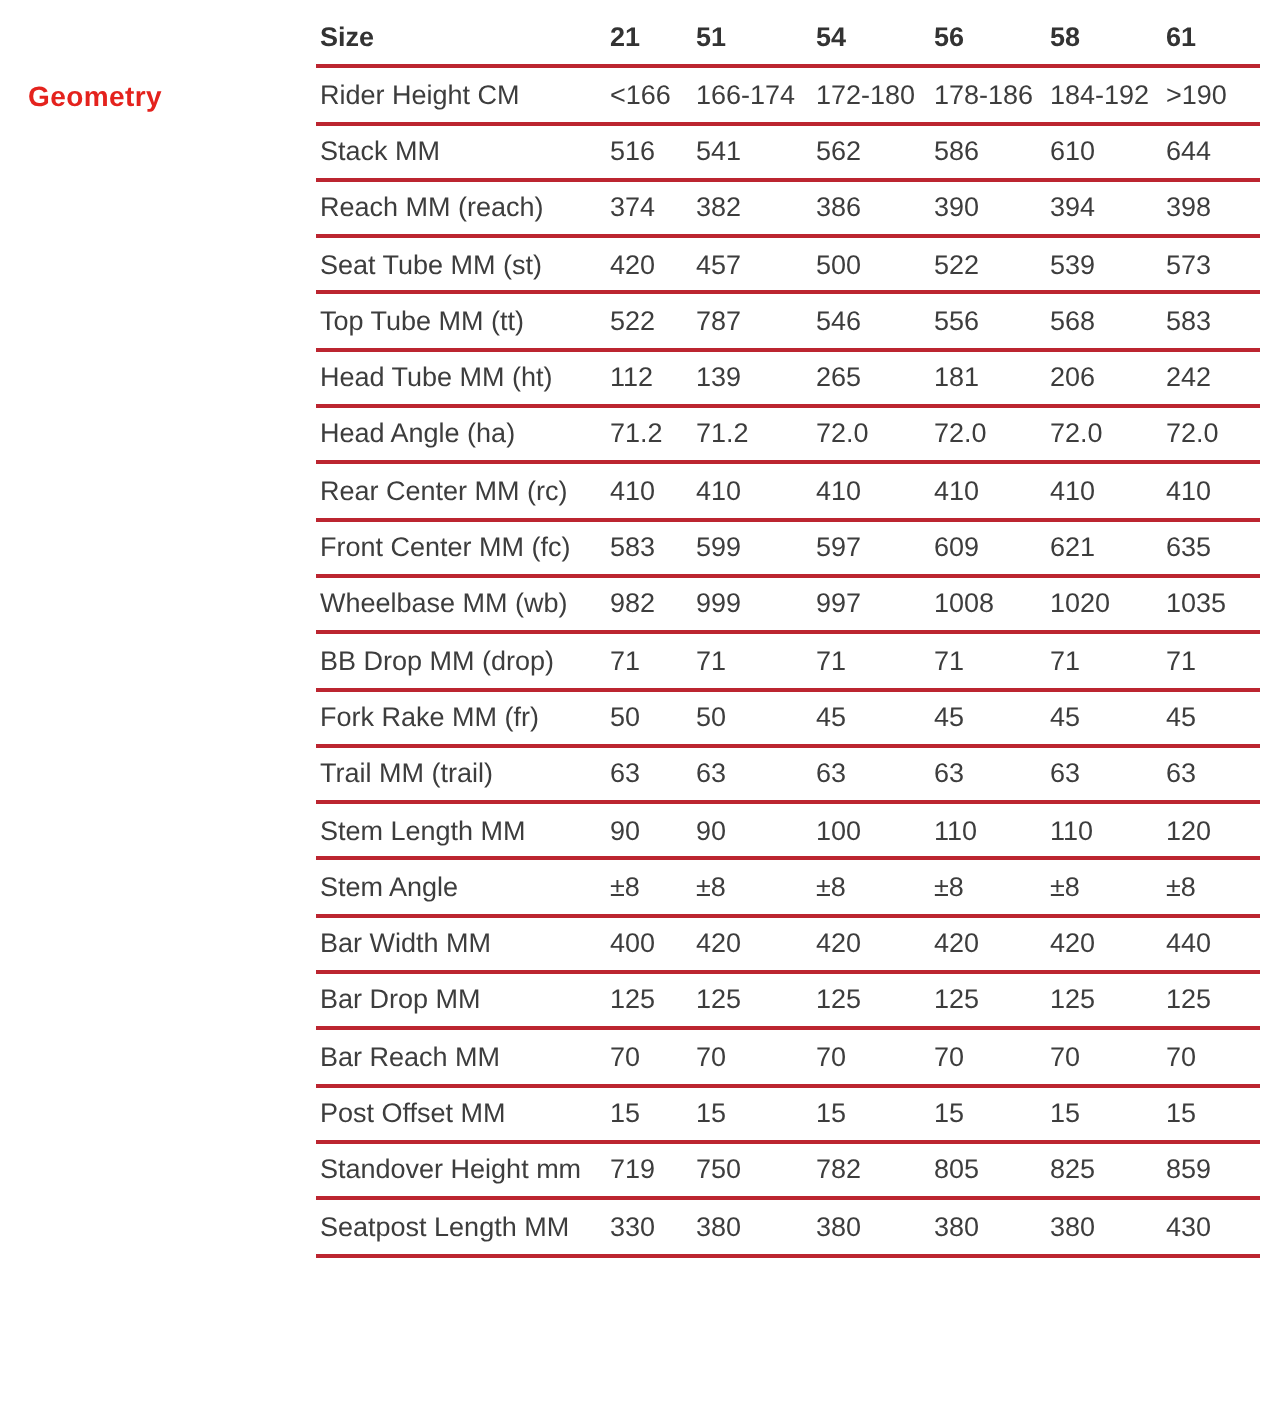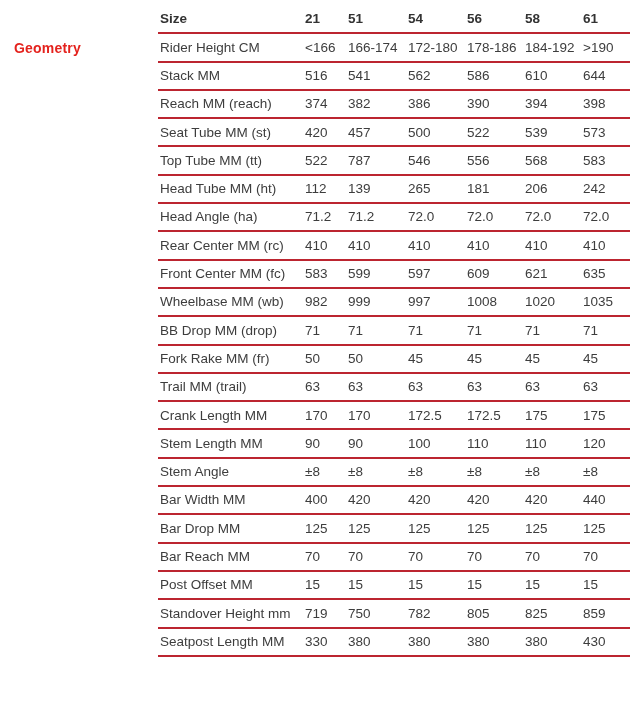--- a/index.html
+++ b/index.html
@@ -190,29 +190,20 @@
       <tr>
         <td style="border-bottom: 2px solid rgb(188, 37, 48);">Trail MM (trail)</td>
         <td style="border-bottom: 2px solid rgb(188, 37, 48);">63</td>
         <td style="border-bottom: 2px solid rgb(188, 37, 48);">63</td>
         <td style="border-bottom: 2px solid rgb(188, 37, 48);">63</td>
         <td style="border-bottom: 2px solid rgb(188, 37, 48);">63</td>
         <td style="border-bottom: 2px solid rgb(188, 37, 48);">63</td>
         <td style="border-bottom: 2px solid rgb(188, 37, 48);">63</td>
       </tr>
       <tr>
-        <td style="border-bottom: 2px solid rgb(188, 37, 48);">Crank Length MM</td>
-        <td style="border-bottom: 2px solid rgb(188, 37, 48);">170</td>
-        <td style="border-bottom: 2px solid rgb(188, 37, 48);">170</td>
-        <td style="border-bottom: 2px solid rgb(188, 37, 48);">172.5</td>
-        <td style="border-bottom: 2px solid rgb(188, 37, 48);">172.5</td>
-        <td style="border-bottom: 2px solid rgb(188, 37, 48);">175</td>
-        <td style="border-bottom: 2px solid rgb(188, 37, 48);">175</td>
-      </tr>
-      <tr>
         <td style="border-bottom: 2px solid rgb(188, 37, 48);">Stem Length MM</td>
         <td style="border-bottom: 2px solid rgb(188, 37, 48);">90</td>
         <td style="border-bottom: 2px solid rgb(188, 37, 48);">90</td>
         <td style="border-bottom: 2px solid rgb(188, 37, 48);">100</td>
         <td style="border-bottom: 2px solid rgb(188, 37, 48);">110</td>
         <td style="border-bottom: 2px solid rgb(188, 37, 48);">110</td>
         <td style="border-bottom: 2px solid rgb(188, 37, 48);">120</td>
       </tr>
       <tr>
         <td style="border-bottom: 2px solid rgb(188, 37, 48); margin-top: 35px;">Stem Angle</td>

